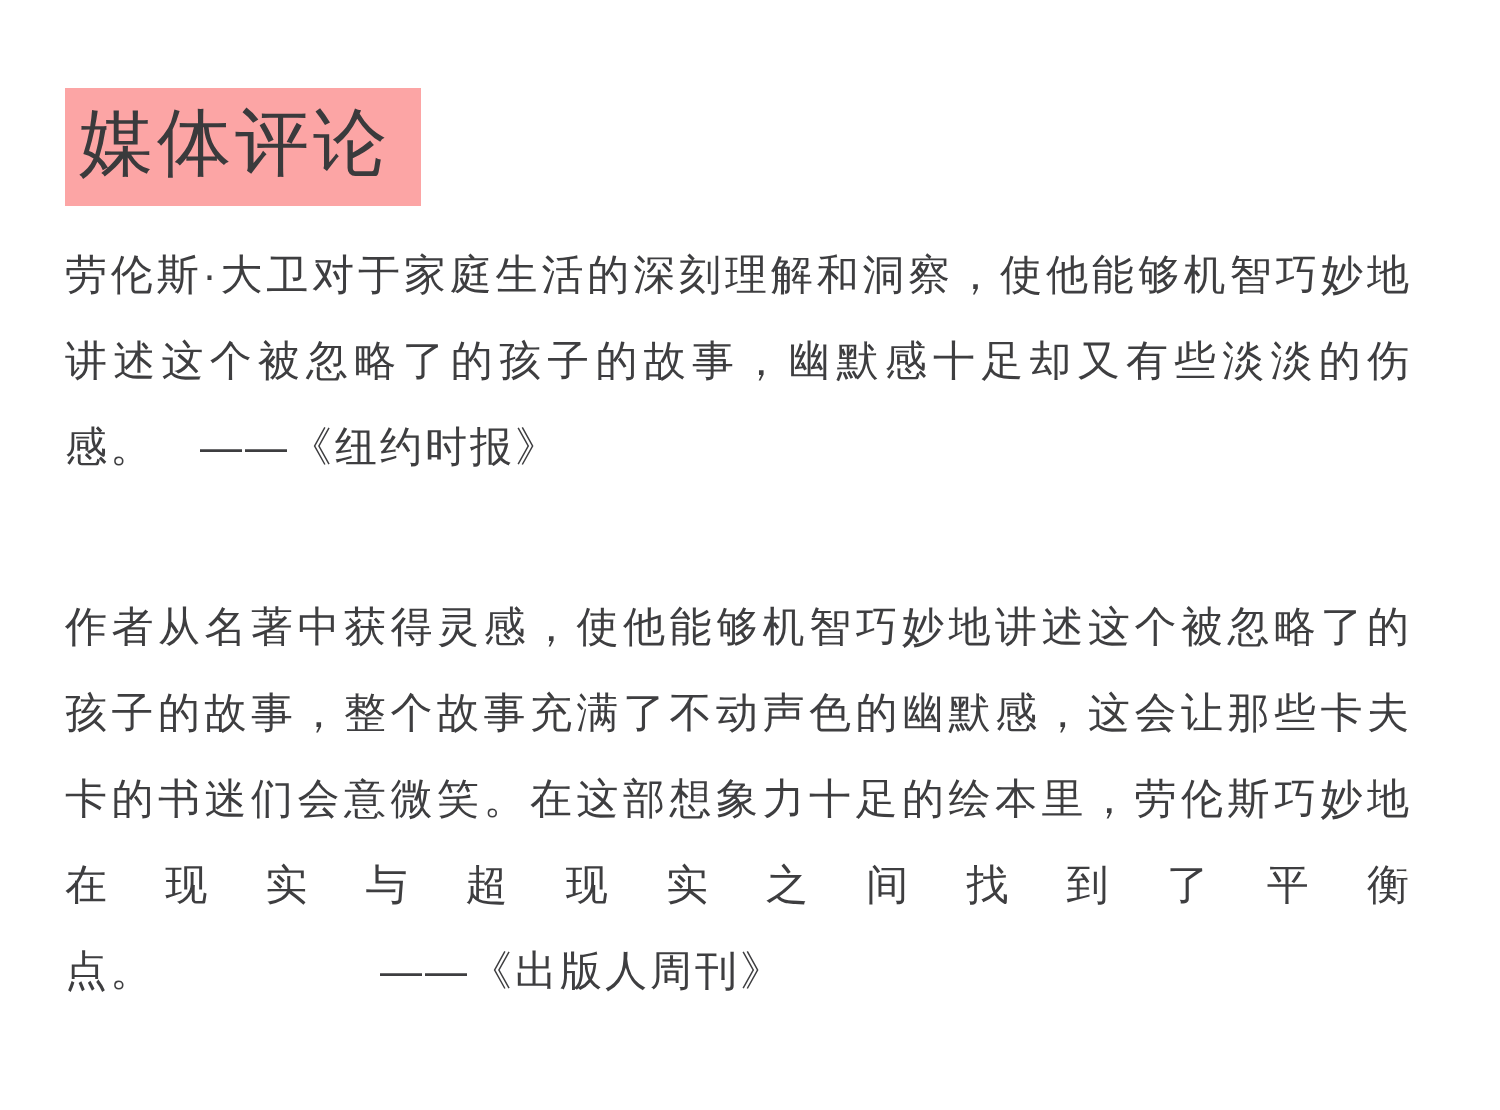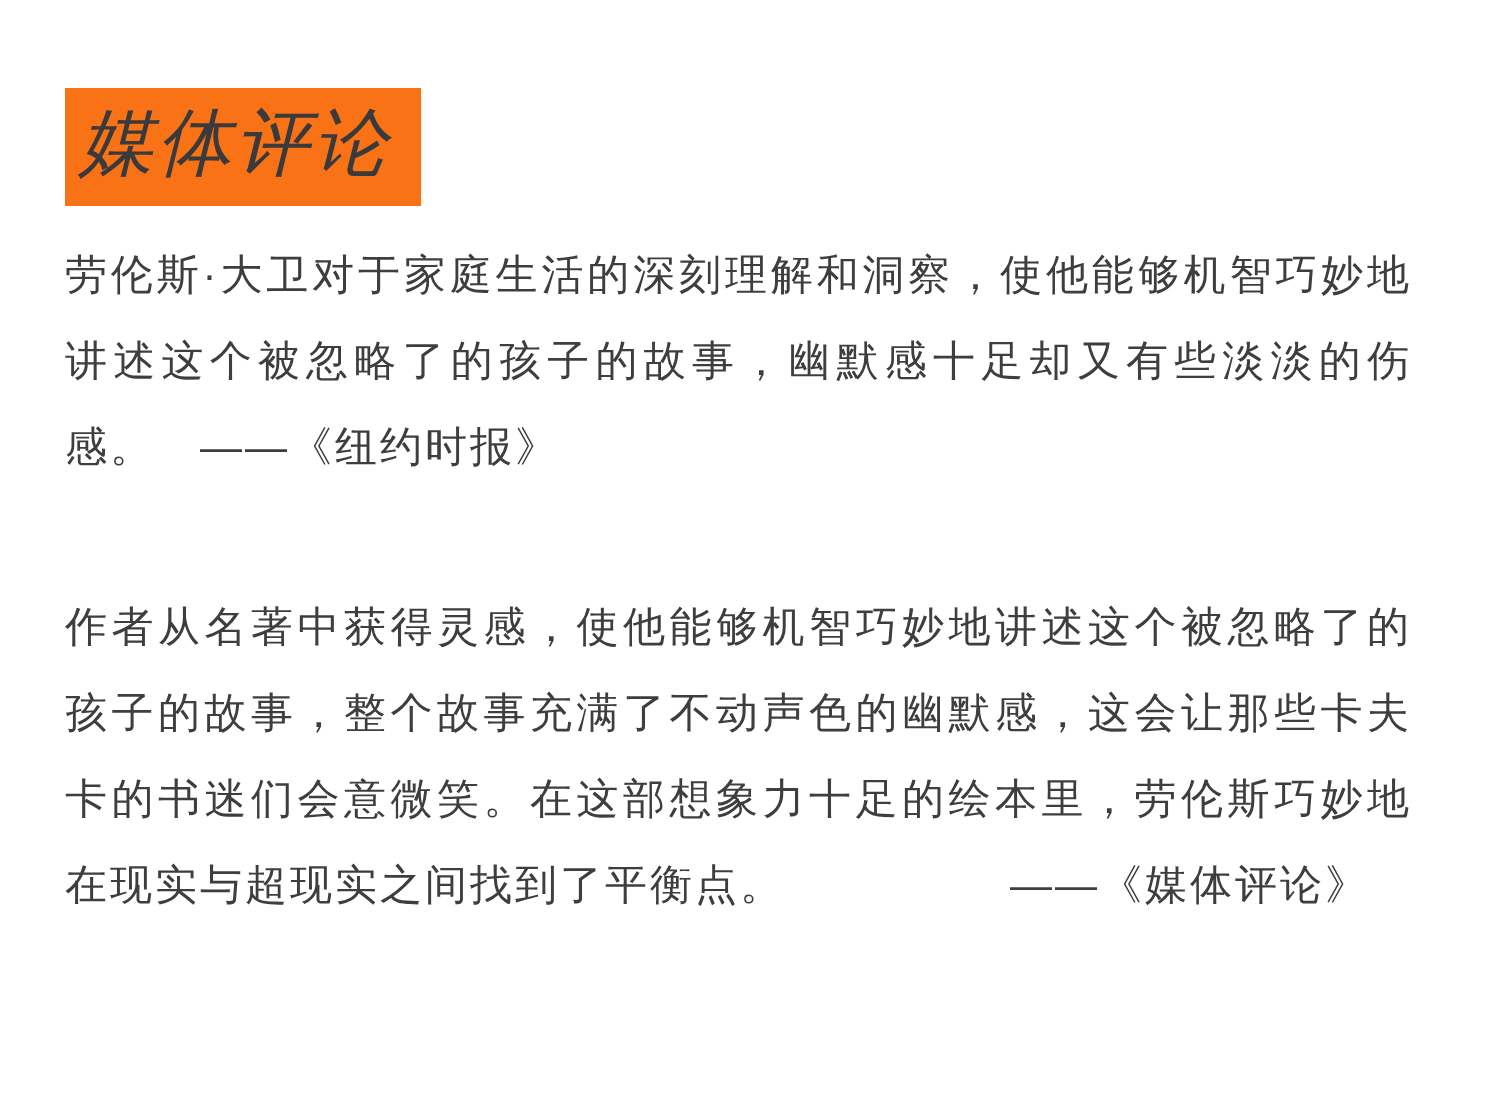--- a/index.html
+++ b/index.html
@@ -13,23 +13,22 @@
     height: 1110px;
     background: #ffffff;
     overflow: hidden;
     font-family: "Liberation Sans", "DejaVu Sans", sans-serif;
   }
   .content {
     padding: 88px 86px 0 65px;
   }
   .title-highlight {
     display: inline-block;
-    background: #f97316;
+    background: #fca5a5;
     padding: 18px 30px 26px 14px;
-    font-style: italic;
   }
   .page-title {
     font-size: 74px;
     line-height: 1;
     letter-spacing: 4px;
     color: #3a3a3c;
     white-space: nowrap;
   }
   .review {
     width: 1347px;
@@ -56,16 +55,16 @@
 
 <div class="page">
   <div class="content">
 
     <div class="title-highlight">
       <div class="page-title">媒体评论</div>
     </div>
 
     <p class="review review-first"><span>劳伦斯·大卫对于家庭生活的深刻理解和洞察，使他能够机智巧妙地讲述这个被忽略了的孩子的故事，幽默感十足却又有些淡淡的伤感。</span><span class="attribution">　——《纽约时报》</span></p>
 
-    <p class="review review-second"><span>作者从名著中获得灵感，使他能够机智巧妙地讲述这个被忽略了的孩子的故事，整个故事充满了不动声色的幽默感，这会让那些卡夫卡的书迷们会意微笑。在这部想象力十足的绘本里，劳伦斯巧妙地在现实与超现实之间找到了平衡点。</span><span class="attribution">　　　　　——《媒体评论》</span></p>
+    <p class="review review-second"><span>作者从名著中获得灵感，使他能够机智巧妙地讲述这个被忽略了的孩子的故事，整个故事充满了不动声色的幽默感，这会让那些卡夫卡的书迷们会意微笑。在这部想象力十足的绘本里，劳伦斯巧妙地在现实与超现实之间找到了平衡点。</span><span class="attribution">　　　　　——《出版人周刊》</span></p>
 
   </div>
 </div>
 
 </body></html>

